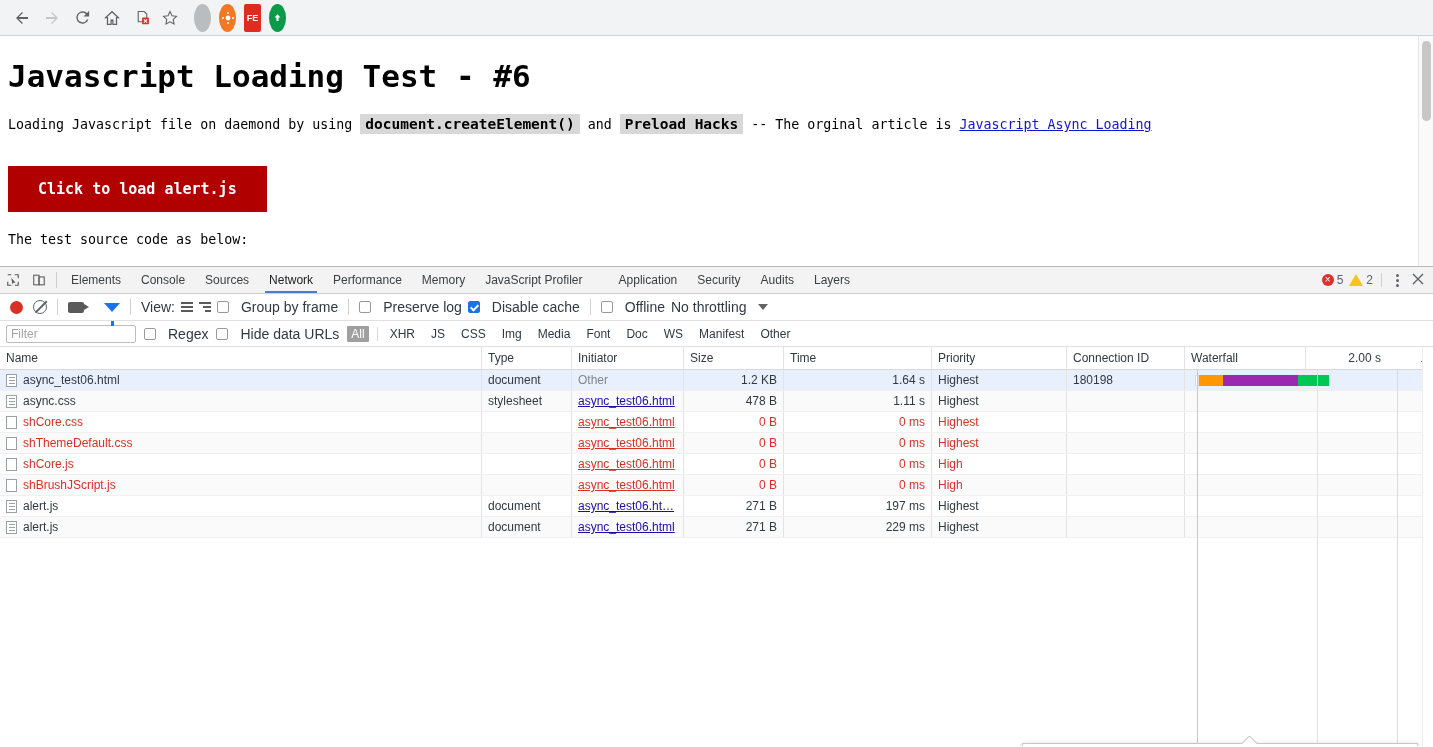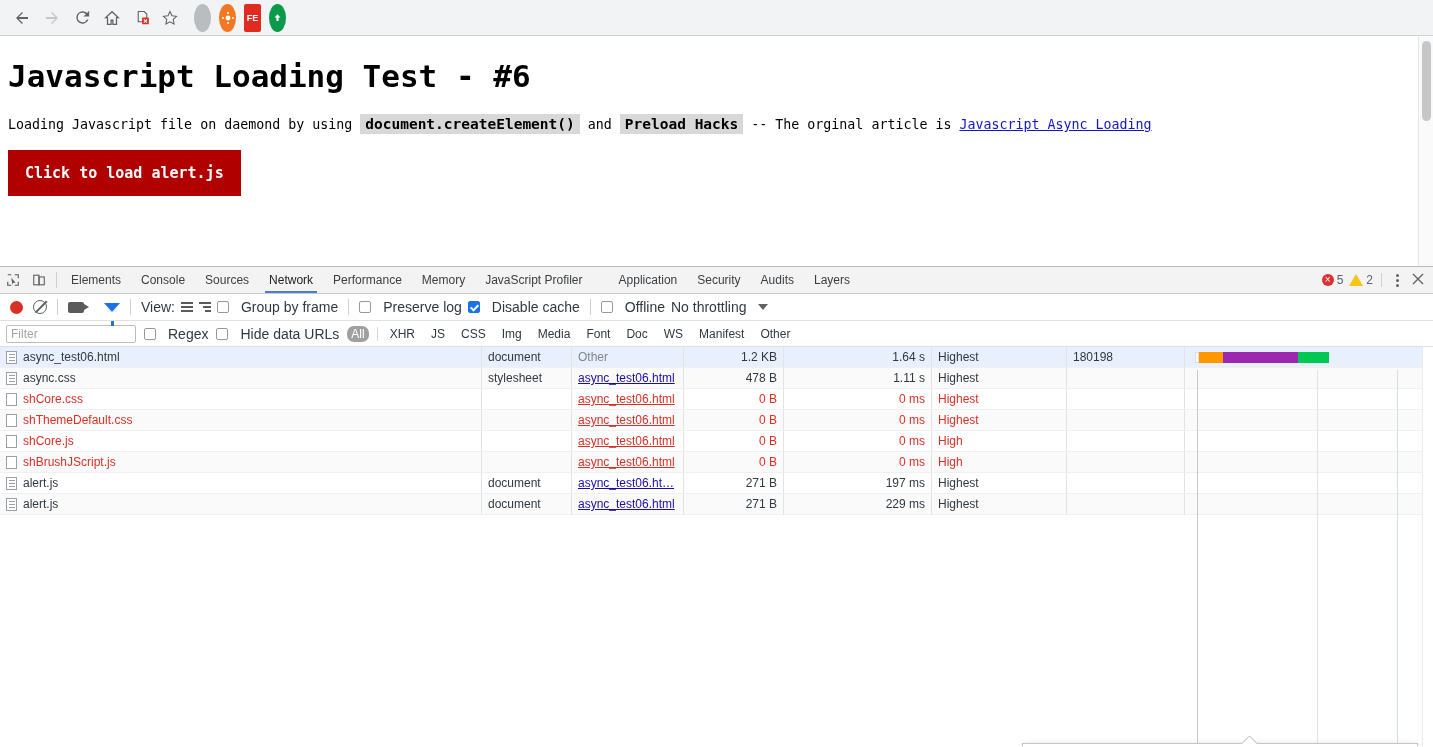--- a/index.html
+++ b/index.html
@@ -63,21 +63,21 @@
     letter-spacing:0px;
   }
   .para { font-family:"DejaVu Sans Mono","Liberation Mono",monospace;
           font-size:13.3px; color:#000; margin:0 0 18px 0; white-space:nowrap; }
   code.hl { background:#d8d8d8; font-weight:bold; padding:2px 5px; font-size:14.5px;}
   a.blue { color:#1414cc; text-decoration:underline; }
   #load-btn {
     display:inline-block; background:#b10000; color:#fff;
     font-family:"DejaVu Sans Mono","Liberation Mono",monospace;
     font-size:15px; font-weight:bold; border:0;
-    padding:14px 17px; margin:0 0 20px 0; cursor:pointer;
+    padding:14px 30px; margin:16px 0 20px 0; cursor:pointer;
   }
   #page-scrollbar { position:absolute; right:0; top:0; width:15px; height:100%;
     background:#fafafa; border-left:1px solid #e6e6e6; }
   #page-scroll-thumb { position:absolute; right:2px; top:5px; width:9px; height:80px;
     background:#c7c7c7; border-radius:5px; }
 
   
   #devtools { height:479px; background:#fff; display:flex; flex-direction:column; font-size:12px; color:#303942;}
   #dt-tabbar {
     height:27px; background:#f3f3f3; border-bottom:1px solid #cdcdcd;
@@ -126,21 +126,21 @@
 
   #filter-bar {
     height:26px; border-bottom:1px solid #e0e0e0; display:flex; align-items:center;
     padding:0 6px; gap:8px; flex:0 0 auto; background:#fff;
   }
   #filter-input {
     width:130px; height:18px; border:1px solid #bdbdbd; border-radius:2px;
     font-size:12px; padding:0 4px; color:#333; font-family:"Liberation Sans",sans-serif;
   }
   #filter-input::placeholder { color:#a5a5a5; }
-  .ftype { font-size:12px; color:#303942; padding:1px 4px; border-radius:7px;text-align:right; }
+  .ftype { font-size:12px; color:#303942; padding:1px 4px; border-radius:1px;text-align:right; }
   .ftype.active { background:#a0a0a0; color:#fff; }
 
   
   #net-table { flex:1 1 auto; position:relative; overflow:hidden; }
   .row { display:flex; height:21px; align-items:center; font-size:12px; }
   #thead .row { height:23px; border-bottom:1px solid #d8d8d8; color:#303942; background:#fff;}
   .cell { padding:0 6px; border-right:1px solid #e3e3e3; height:100%; display:flex; align-items:center; overflow:hidden; white-space:nowrap;}
   .c-name { width:482px; flex:0 0 482px; }
   .c-type { width:90px; flex:0 0 90px; }
   .c-init { width:112px; flex:0 0 112px; }
@@ -239,20 +239,21 @@
 
 <div id="page">
   <div id="page-inner">
     <h1 id="page-title">Javascript Loading Test - #6</h1>
 
     <p class="para"><span>Loading Javascript file on daemond by using </span><code class="hl">document.createElement()</code><span> and </span><code class="hl">Preload Hacks</code><span> -- The orginal article is </span><a class="blue" href="#">Javascript Async Loading</a></p>
 
 
     <button id="load-btn">Click to load alert.js</button>
 
+    <p class="para">The test source code as below:</p>
   </div>
   <div id="page-scrollbar">
     <div id="page-scroll-thumb"></div>
   </div>
 </div>
 
 <div id="devtools">
 
   <div id="dt-tabbar">
     <div class="dt-tool-icon">
@@ -365,20 +366,37 @@
     <span class="ftype">Media</span>
     <span class="ftype">Font</span>
     <span class="ftype">Doc</span>
     <span class="ftype">WS</span>
     <span class="ftype">Manifest</span>
     <span class="ftype">Other</span>
   </div>
 
   <div id="net-table">
 
+    <div id="thead">
+      <div class="row">
+        <div class="cell c-name">Name</div>
+        <div class="cell c-type">Type</div>
+        <div class="cell c-init">Initiator</div>
+        <div class="cell c-size" style="justify-content:flex-start">Size</div>
+        <div class="cell c-time" style="justify-content:flex-start">Time</div>
+        <div class="cell c-prio">Priority</div>
+        <div class="cell c-conn">Connection ID</div>
+        <div class="cell c-wf">
+          <span class="wf-label">Waterfall</span>
+          <span class="wf-tick" style="left:120px;width:80px;">2.00 s</span>
+          <span class="wf-tick" style="left:200px;width:90px;border-left:none;padding-right:14px;">3.00 s</span>
+          <span class="sort-arrow" style="position:absolute;right:4px;top:9px;"></span>
+        </div>
+      </div>
+    </div>
 
     <div id="tbody">
         <div class="row sel">
           <div class="cell c-name">
             <span class="fileicon lines"></span>
             <span>async_test06.html</span>
           </div>
           <div class="cell c-type">
             <span>document</span>
           </div>

